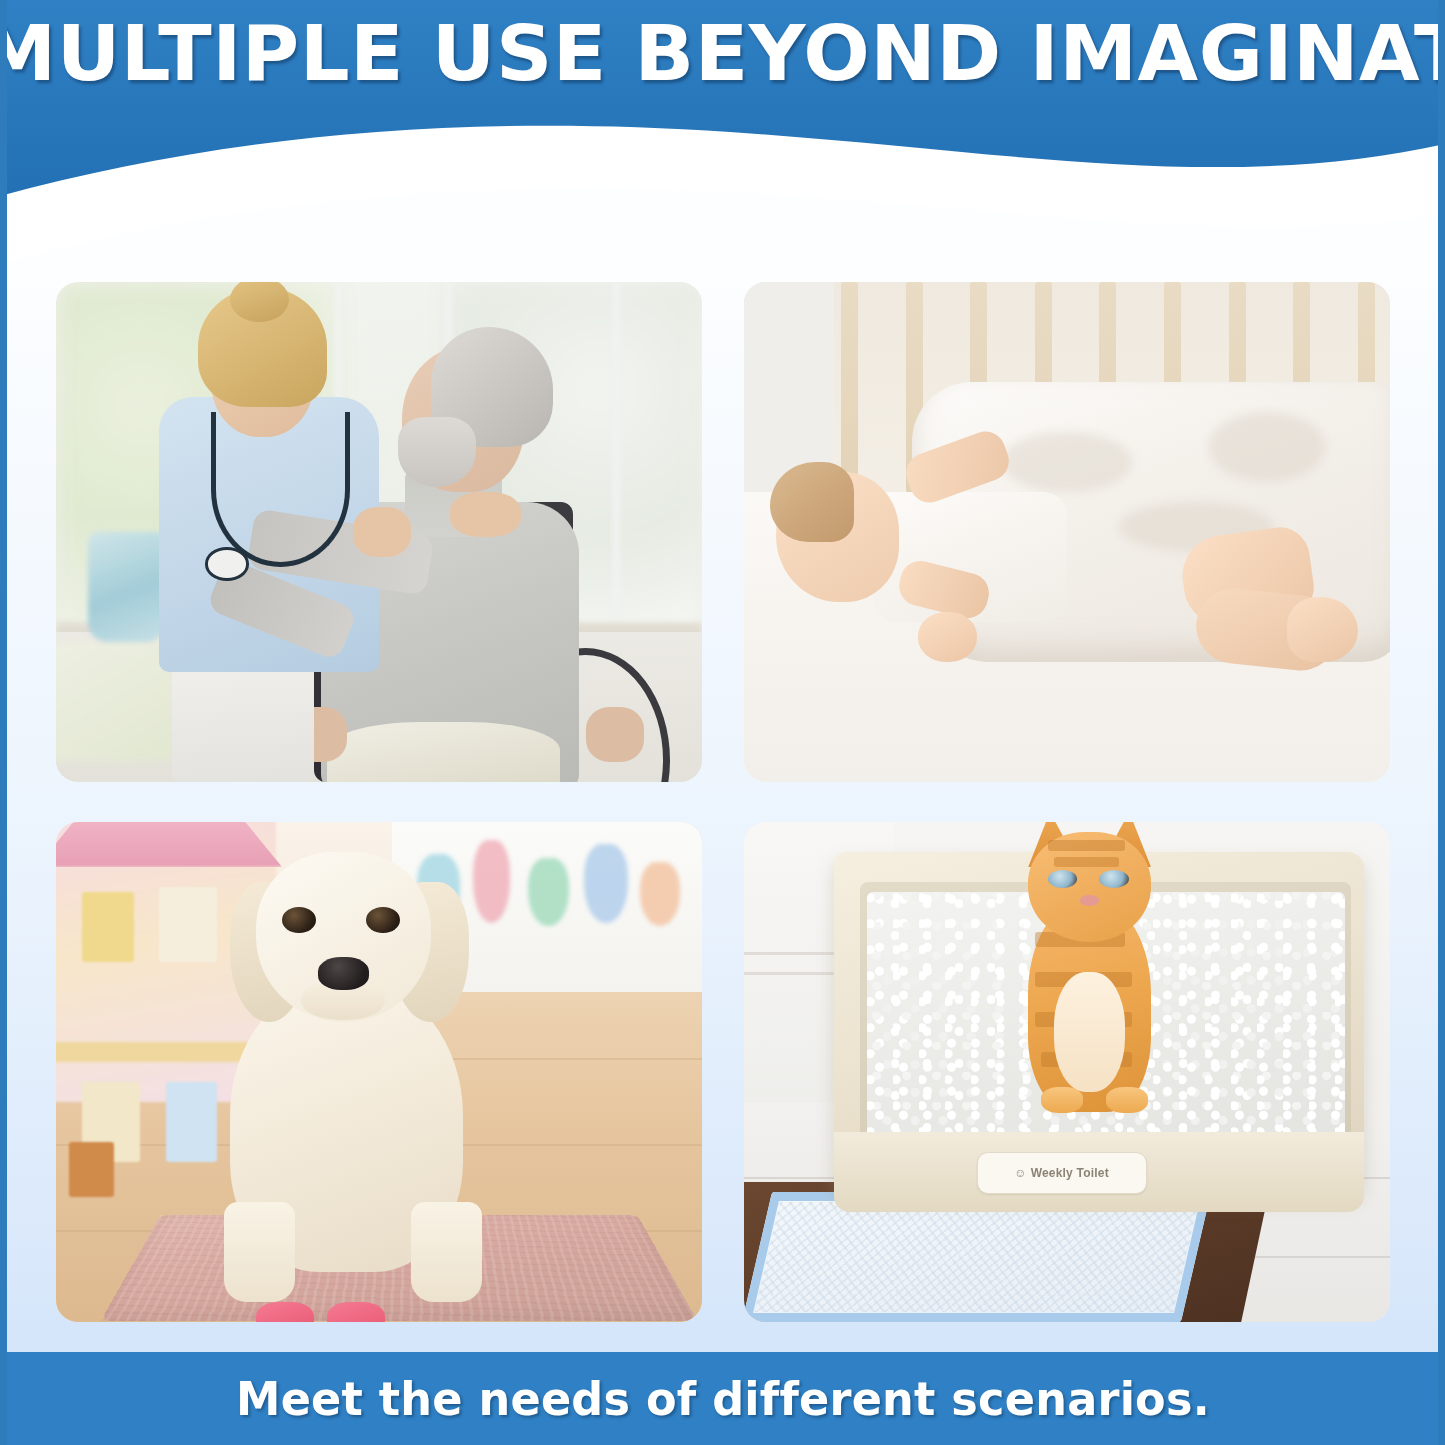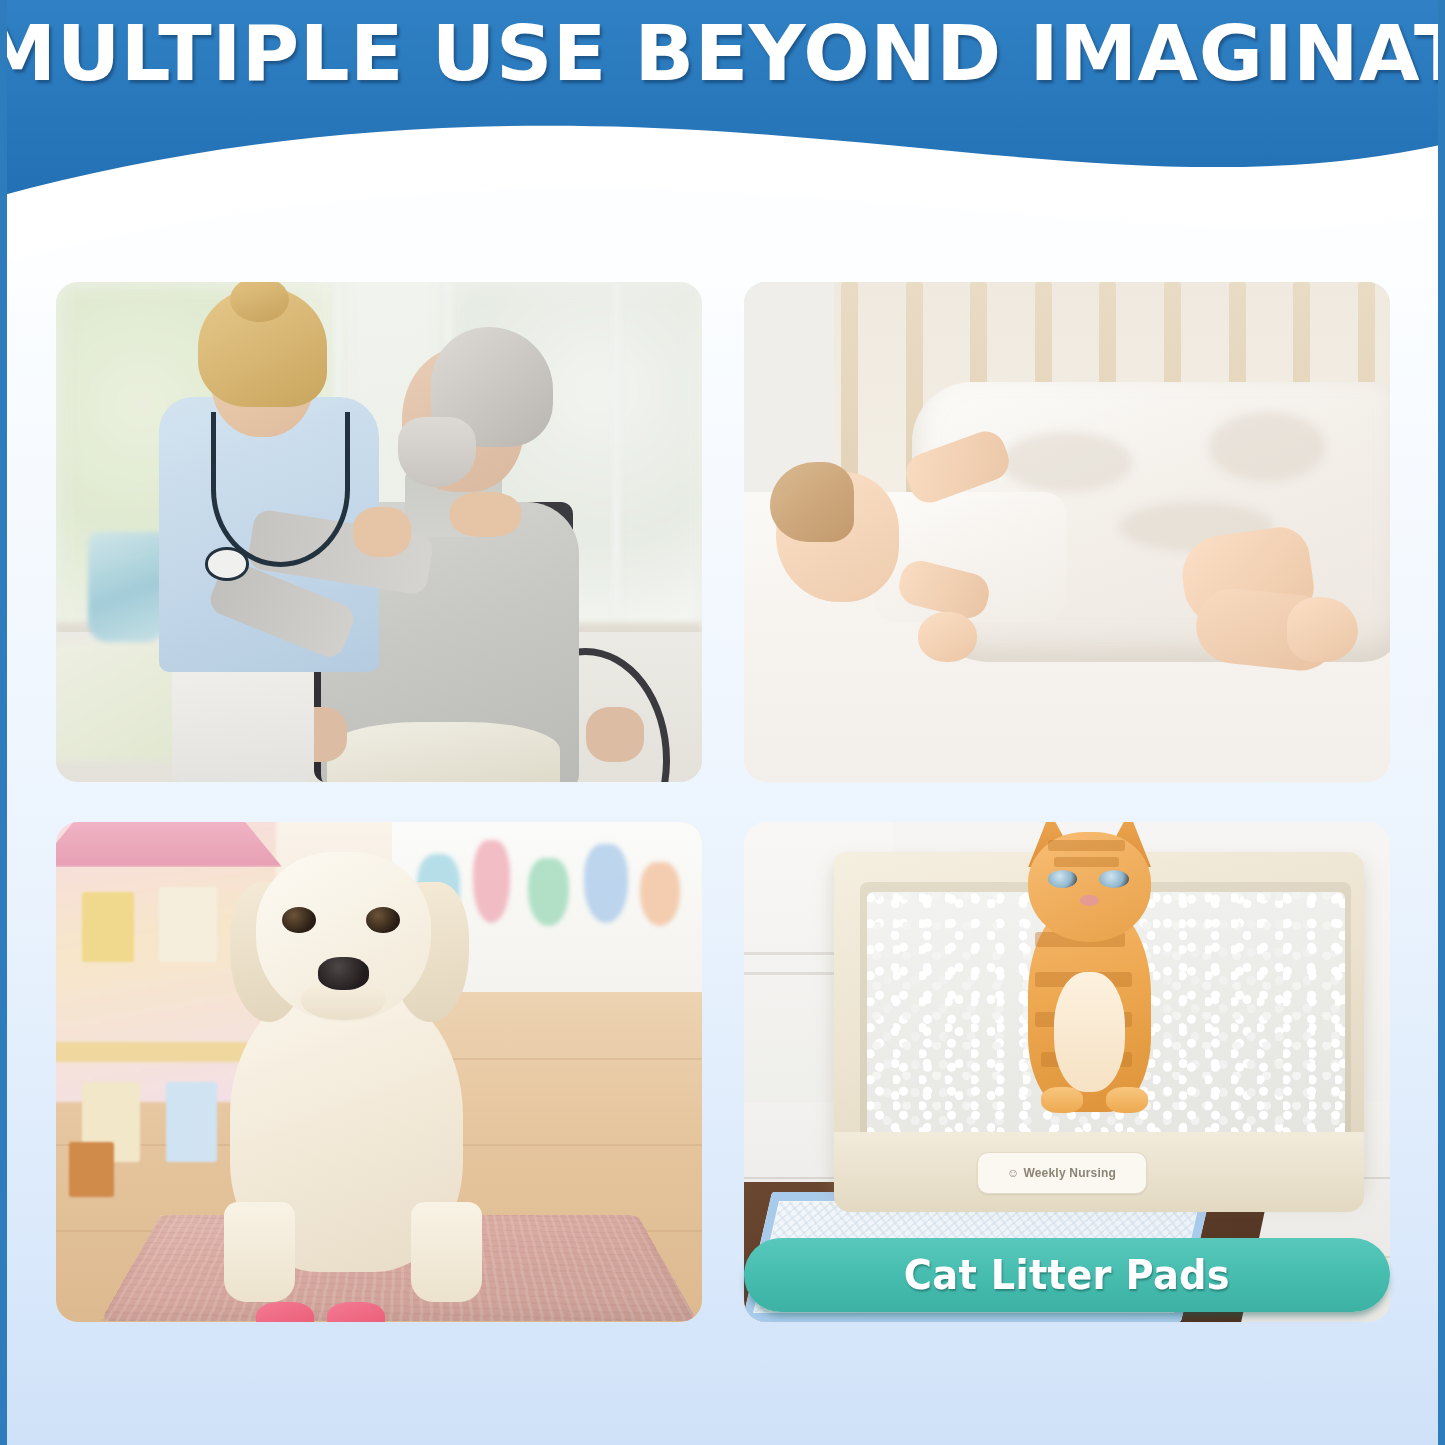--- a/index.html
+++ b/index.html
@@ -458,44 +458,44 @@
           <div class="drawer"></div>
           <div class="pad">
               <div class="pad-tex"></div>
             </div>
           <div class="lit-box"></div>
           <div class="lit-in"></div>
           <div class="litter"></div>
           <div class="lit-front"></div>
           <div class="wt-label">
             <span>☺</span>
-            <span>Weekly Nursing</span>
+            <span>Weekly Toilet</span>
           </div>
           <div class="kit-body"></div>
           <div class="kit-stripe" style="left:45%;top:22%;width:14%;height:3%"></div>
           <div class="kit-stripe" style="left:45%;top:30%;width:15%;height:3%"></div>
           <div class="kit-stripe" style="left:45%;top:38%;width:15%;height:3%"></div>
           <div class="kit-stripe" style="left:46%;top:46%;width:14%;height:3%"></div>
           <div class="kit-chest"></div>
           <div class="kit-paw2" style="left:46%"></div>
           <div class="kit-paw2" style="left:56%"></div>
           <div class="kit-ear l"></div>
           <div class="kit-ear r"></div>
           <div class="kit-head"></div>
           <div class="kit-stripe" style="left:47%;top:3.5%;width:12%;height:2.2%"></div>
           <div class="kit-stripe" style="left:48%;top:7%;width:10%;height:2%"></div>
           <div class="kit-eye l"></div>
           <div class="kit-eye r"></div>
           <div class="kit-nose"></div>
         </div>
       </div>
     </div>
-    <div class="pill p-br">
-      <span>Cat Litter Pads</span>
-    </div>
 
   </div>
 
+  <div class="footer">
+    <div class="footer-text">Meet the needs of different scenarios.</div>
+  </div>
 
   <div class="edge-left"></div>
   <div class="edge-right"></div>
 
 </div>
 
 </body></html>

